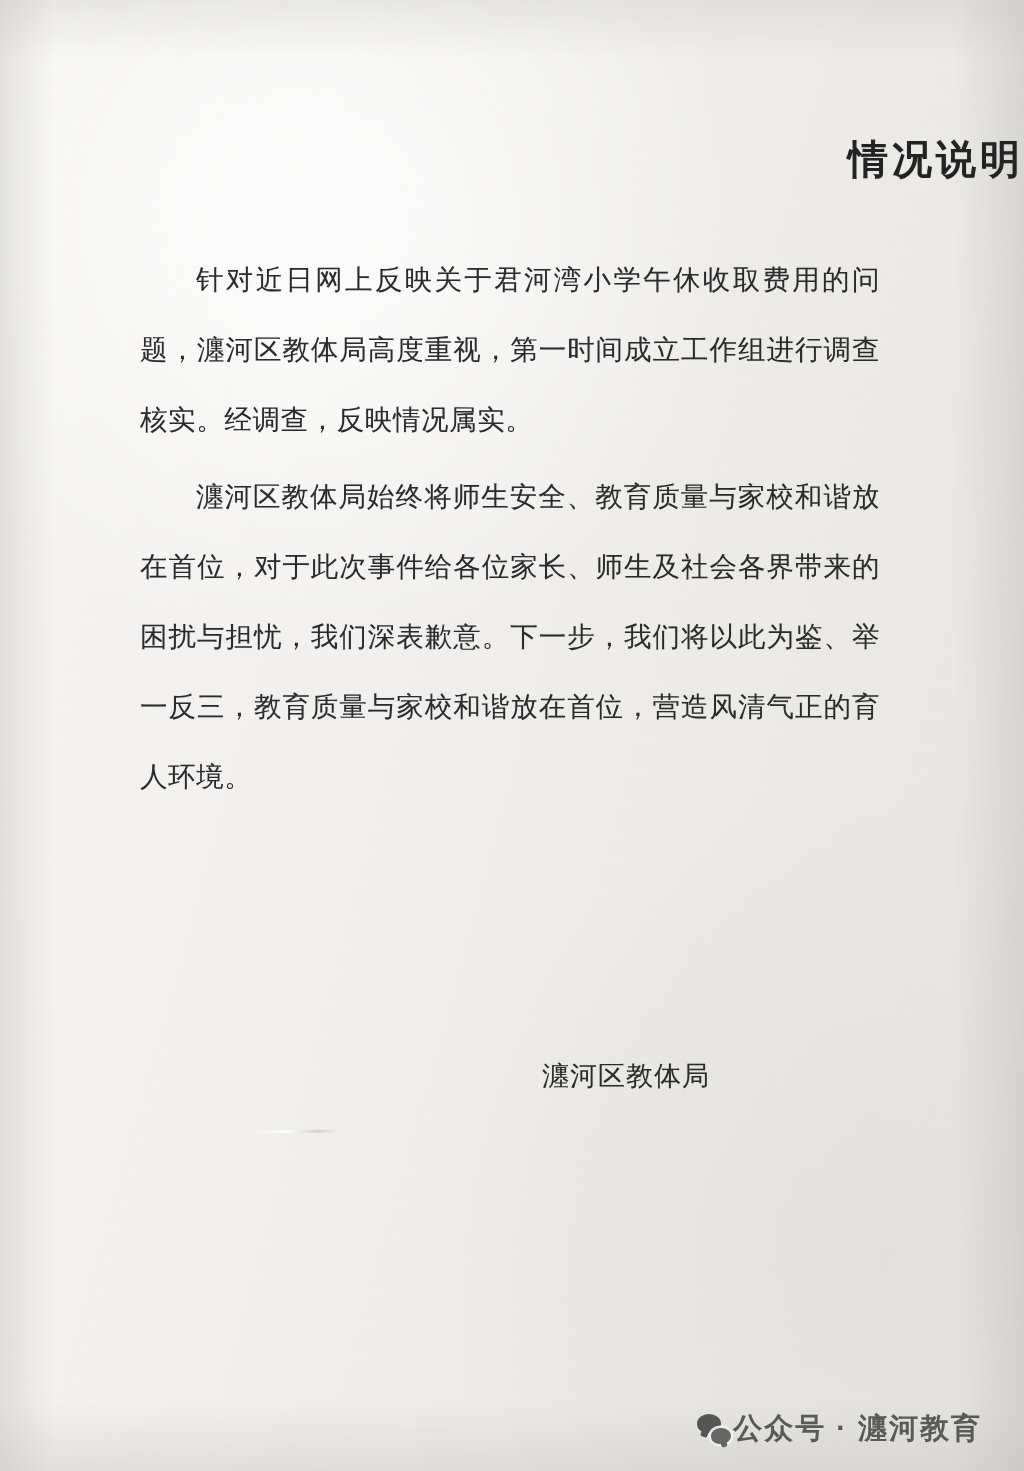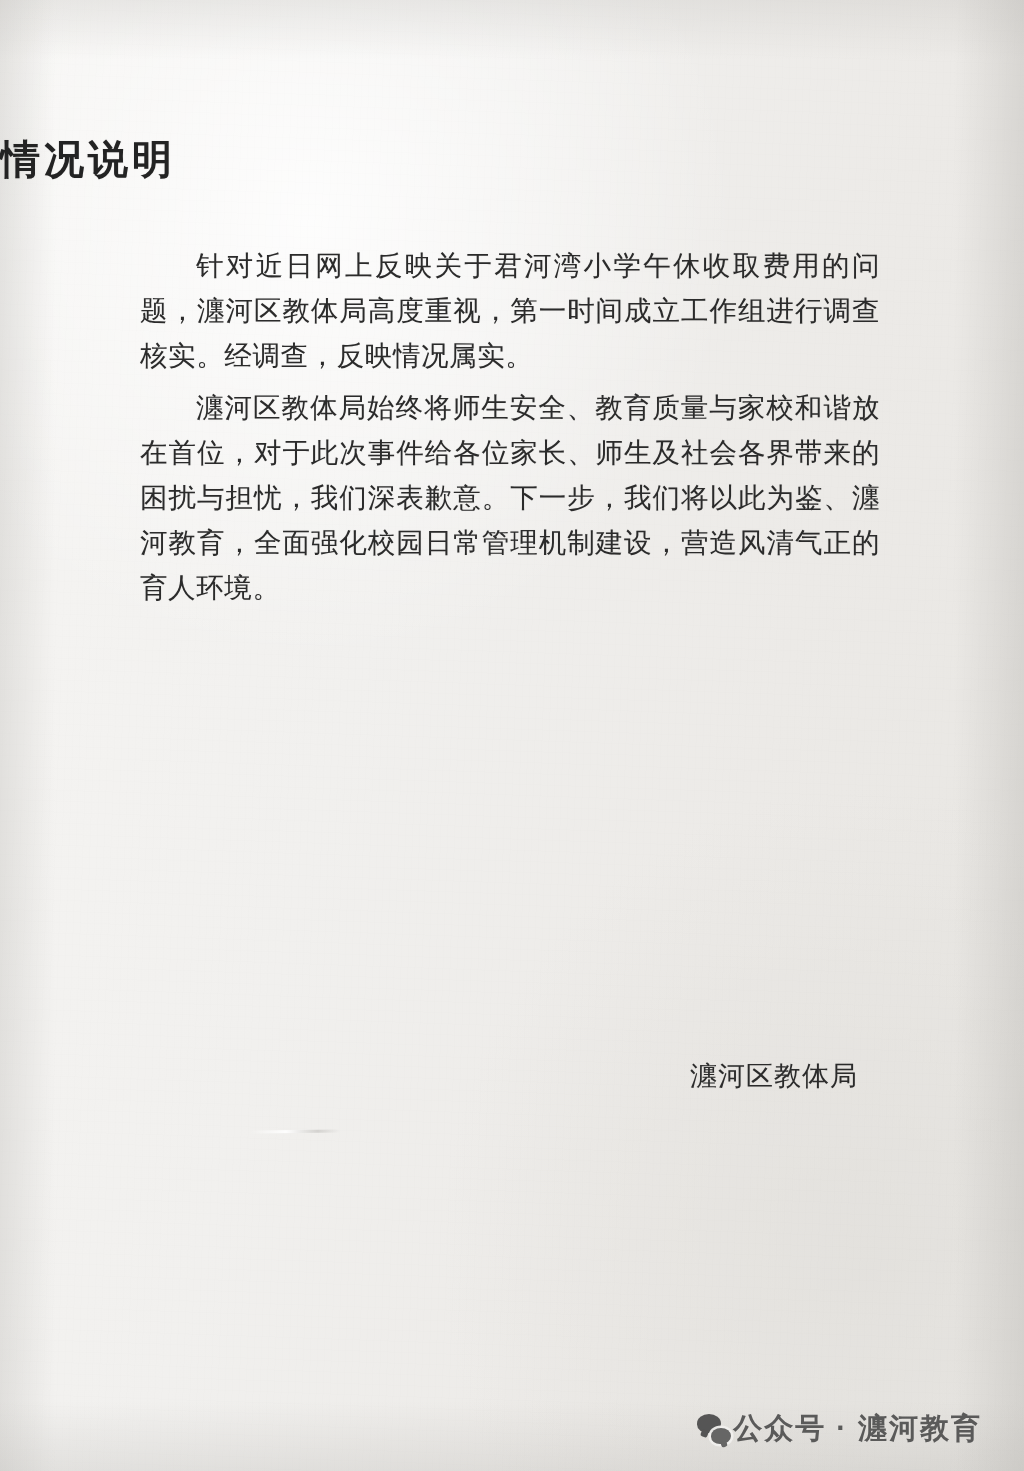--- a/index.html
+++ b/index.html
@@ -63,54 +63,53 @@
     width: 1024px;
     height: 1471px;
     padding: 0;
   }
 
   .doc-title {
     position: absolute;
     left: 0;
     top: 132px;
     width: 1024px;
-    text-align: left;
+    text-align: right;
     font-size: 40px;
     font-weight: bold;
     letter-spacing: 4px;
     color: #232323;
     text-shadow: 0 0 1px rgba(60,60,60,0.25);
   }
 
   .body-block {
     position: absolute;
     left: 140px;
     top: 245px;
     width: 740px;
   }
 
   .para {
     font-size: 27.5px;
-    line-height: 45px;
+    line-height: 70px;
     color: #2b2b2b;
     text-align: justify;
     text-justify: inter-ideograph;
     text-indent: 56px;
     margin: 0 0 7px 0;
     letter-spacing: 0.6px;
     text-shadow: 0 0 1px rgba(70,70,70,0.18);
-    font-family: Liberation Mono, monospace;
   }
 
   .signature {
     position: absolute;
     right: 142px;
     top: 1050px;
     width: 340px;
-    text-align: right;
+    text-align: left;
     color: #2b2b2b;
     font-size: 27px;
     line-height: 52px;
     letter-spacing: 1px;
     text-shadow: 0 0 1px rgba(70,70,70,0.18);
   }
   .signature .sig-org {
     padding-right: 24px;
   }
   .signature .sig-date {
@@ -183,21 +182,21 @@
   <div class="texture"></div>
   <div class="vignette"></div>
   <div class="crease"></div>
 
   <div class="doc">
 
     <div class="doc-title">情况说明</div>
 
     <div class="body-block">
       <p class="para">针对近日网上反映关于君河湾小学午休收取费用的问题，瀍河区教体局高度重视，第一时间成立工作组进行调查核实。经调查，反映情况属实。</p>
-      <p class="para">瀍河区教体局始终将师生安全、教育质量与家校和谐放在首位，对于此次事件给各位家长、师生及社会各界带来的困扰与担忧，我们深表歉意。下一步，我们将以此为鉴、瀍河教育，全面强化校园日常管理机制建设，营造风清气正的育人环境。</p>
+      <p class="para">瀍河区教体局始终将师生安全、教育质量与家校和谐放在首位，对于此次事件给各位家长、师生及社会各界带来的困扰与担忧，我们深表歉意。下一步，我们将以此为鉴、举一反三，教育质量与家校和谐放在首位，营造风清气正的育人环境。</p>
     </div>
 
     <div class="signature">
       <div class="sig-org">瀍河区教体局</div>
     </div>
 
     <div class="watermark">
       <div class="wm-logo">
         <span class="bubble-a"></span>
         <span class="bubble-b"></span>

